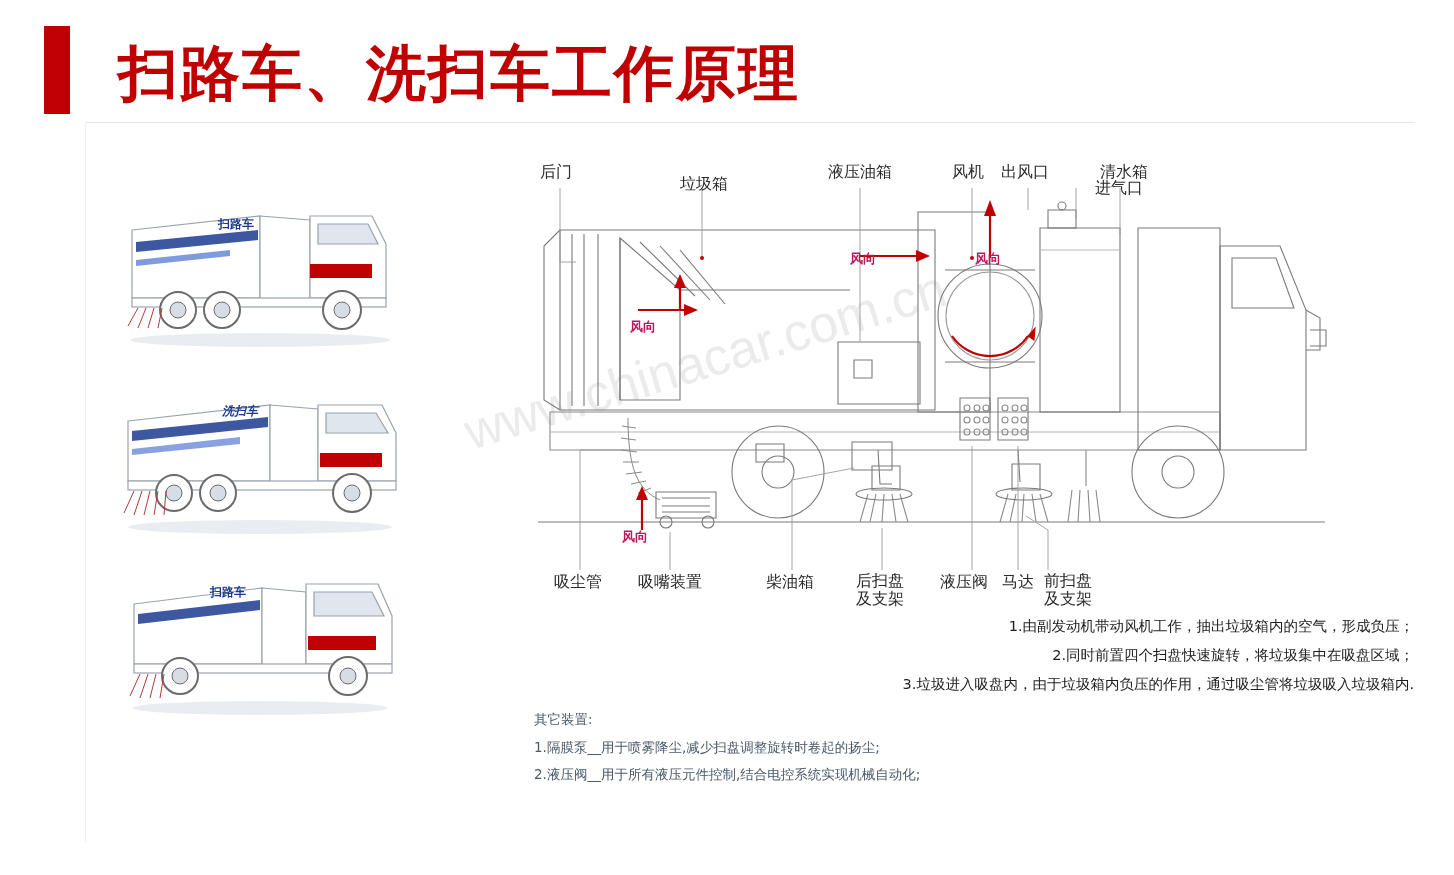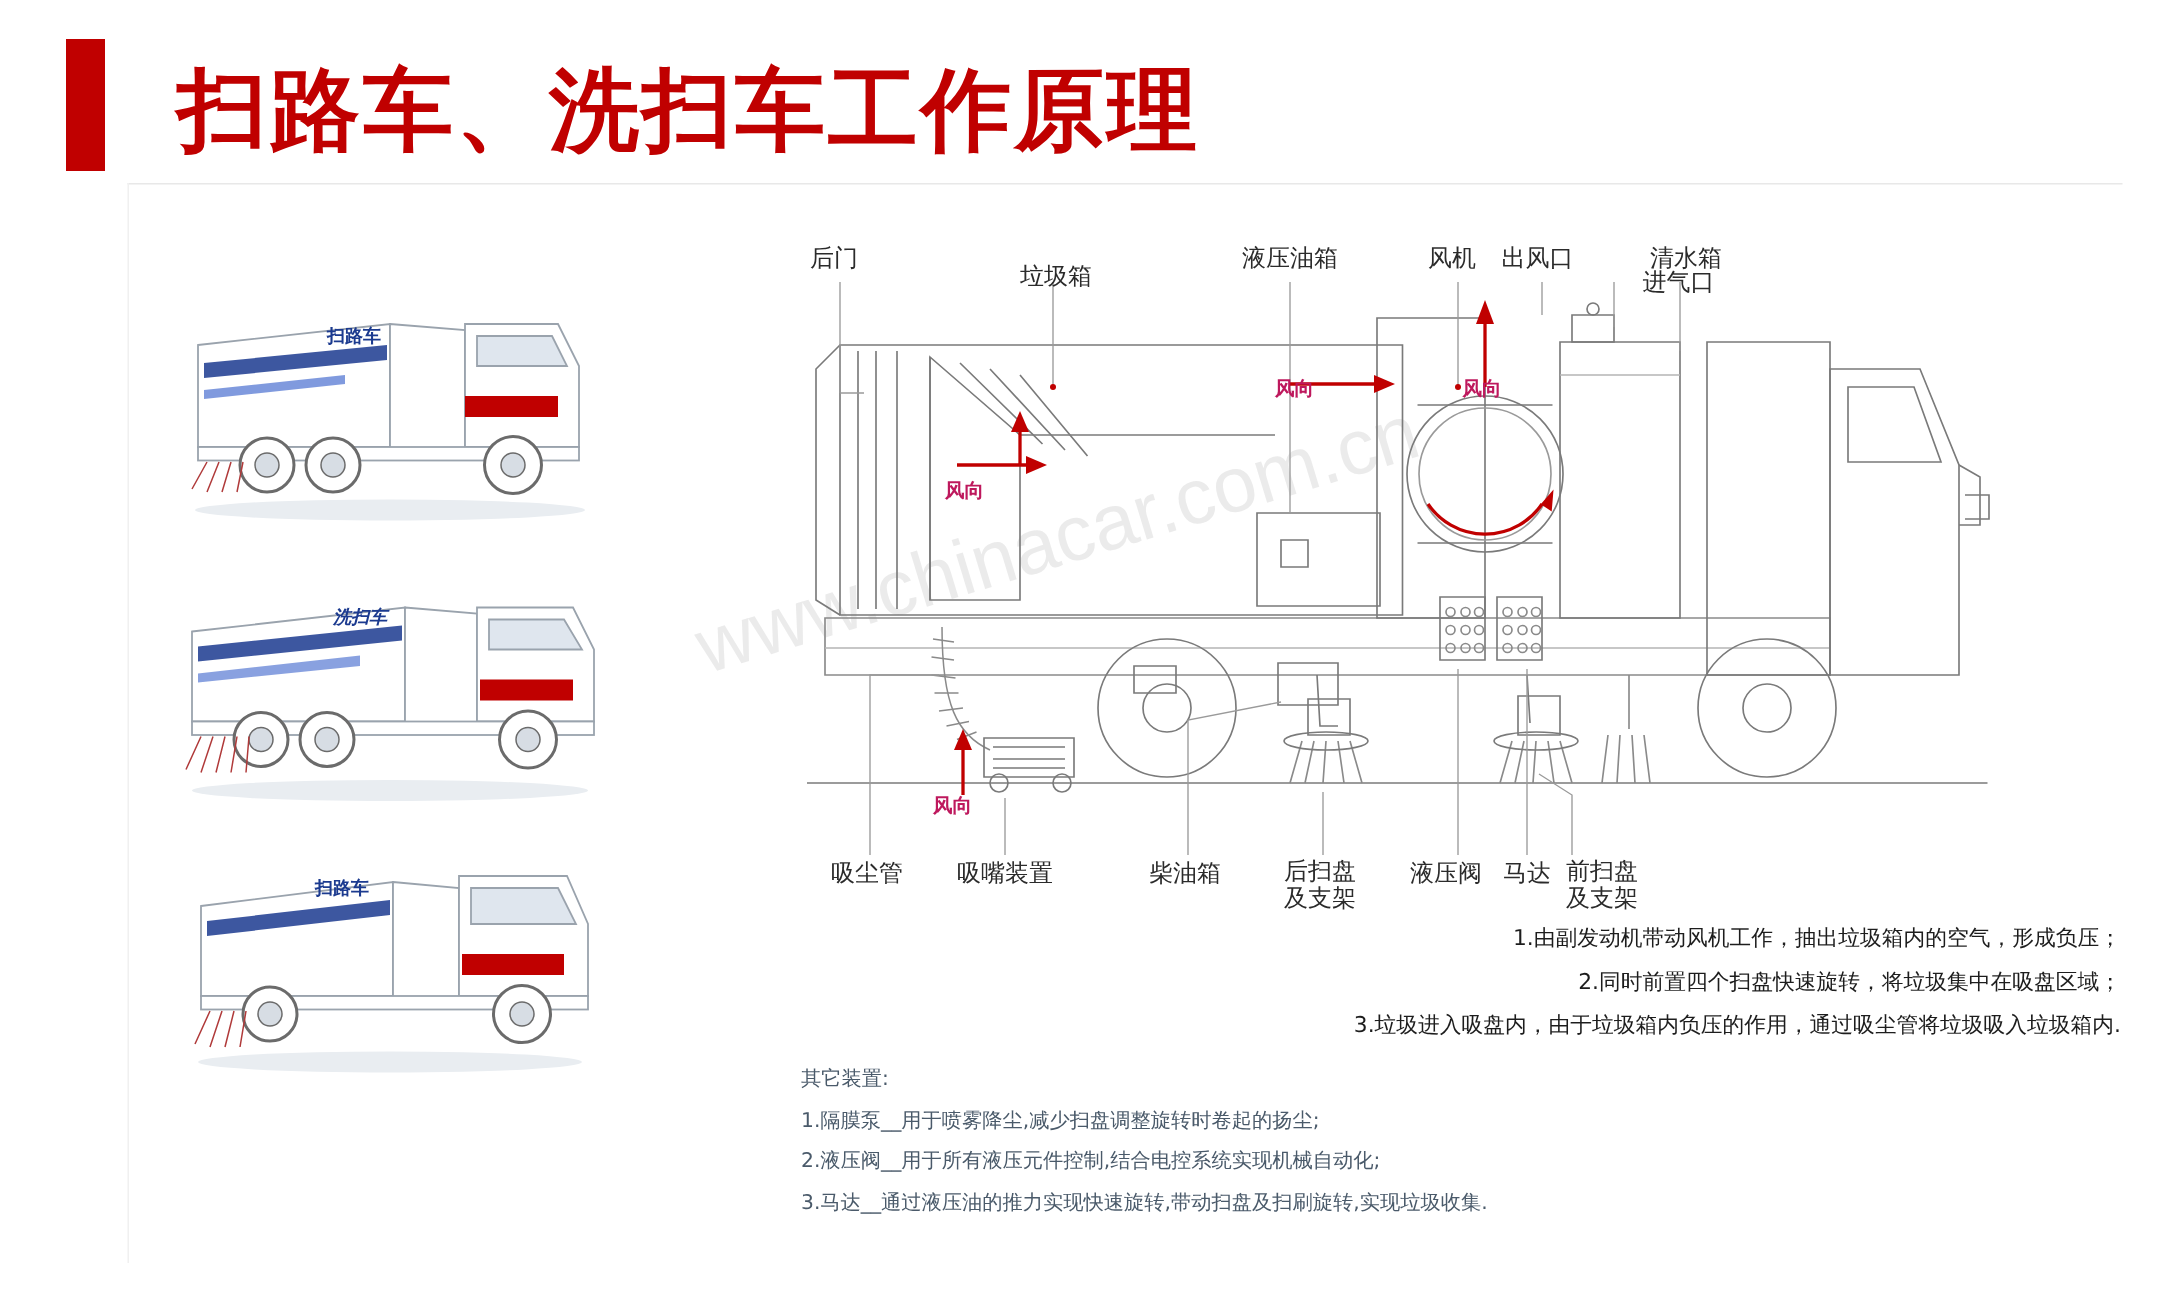--- a/index.html
+++ b/index.html
@@ -422,14 +422,13 @@
 <div class="steps">
   <div>1.由副发动机带动风机工作，抽出垃圾箱内的空气，形成负压；</div>
   <div>2.同时前置四个扫盘快速旋转，将垃圾集中在吸盘区域；</div>
   <div>3.垃圾进入吸盘内，由于垃圾箱内负压的作用，通过吸尘管将垃圾吸入垃圾箱内.</div>
 </div>
 
 <div class="others">
   <div class="head">其它装置:</div>
   <div>1.隔膜泵__用于喷雾降尘,减少扫盘调整旋转时卷起的扬尘;</div>
   <div>2.液压阀__用于所有液压元件控制,结合电控系统实现机械自动化;</div>
-  <div>3.马达__通过液压油的推力实现快速旋转,带动扫盘及扫刷旋转,实现垃圾收集.</div>
 </div>
 
 </body></html>

